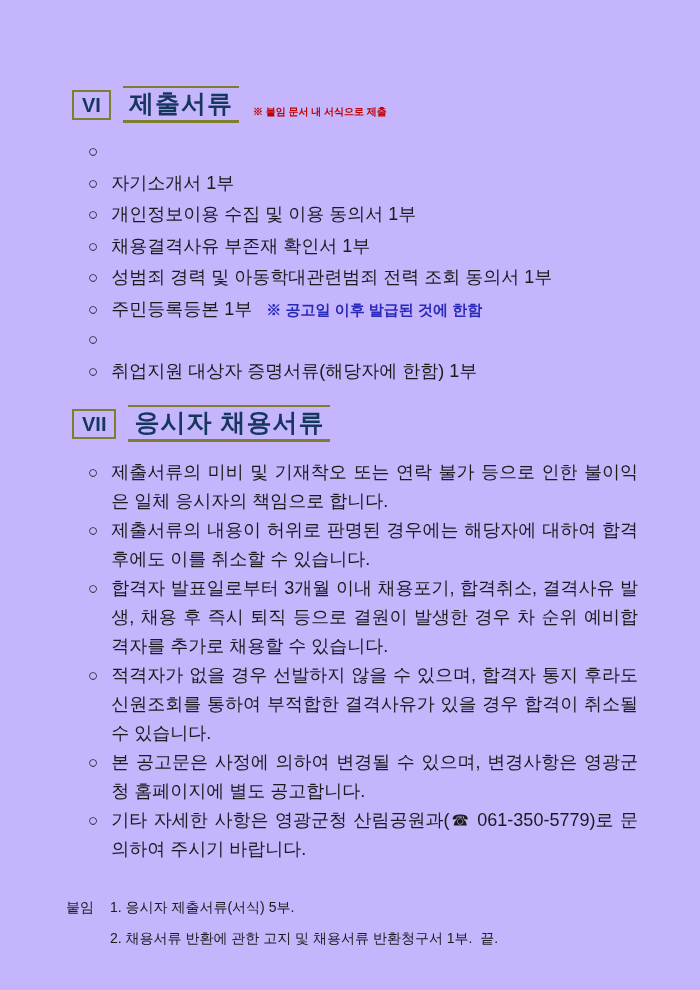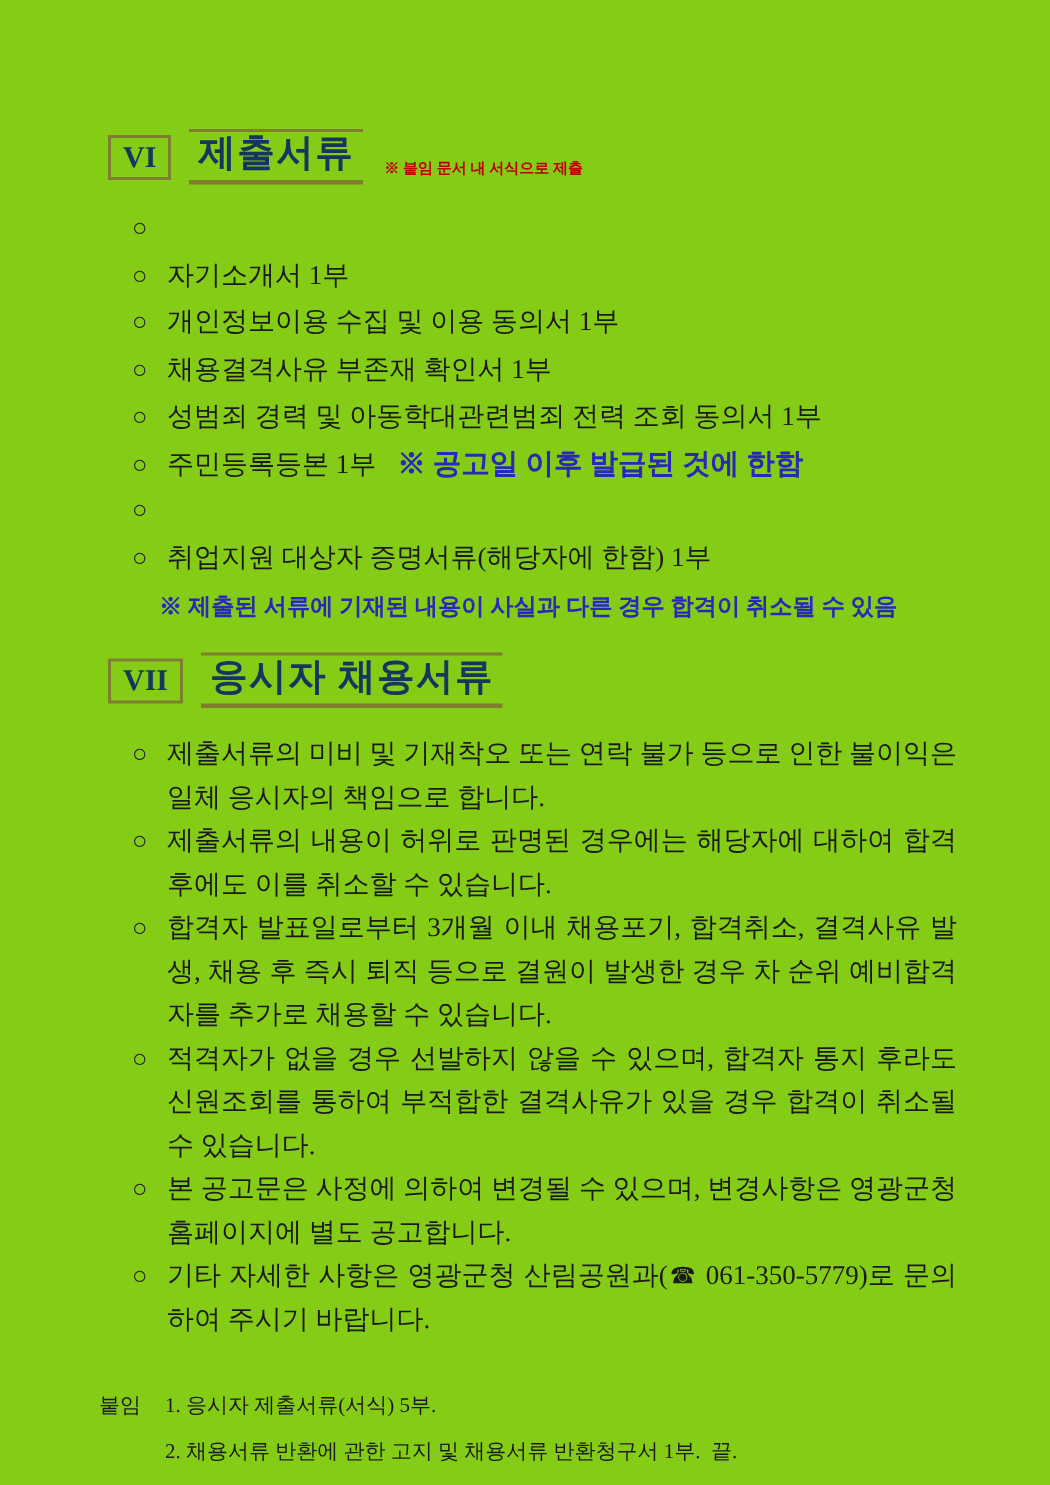--- a/index.html
+++ b/index.html
@@ -1,18 +1,18 @@
 <!DOCTYPE html>
 <html><head>
 <meta charset="utf-8">
 <style>
   html,body{margin:0;padding:0;background:#e8e8e8;}
   .page{
-    width:700px;height:990px;background:#84cc16;margin:0 auto;
-    font-family:Liberation Serif, serif;
+    width:700px;height:990px;background:#c4b5fd;margin:0 auto;
+    font-family:Liberation Sans, sans-serif;
     color:#1b1b1b;box-sizing:border-box;
     padding:86px 62px 0 72px;position:relative;overflow:hidden;
   }
   
   .sec-header{display:flex;align-items:flex-end;margin-bottom:14px;}
   .sec-num{
     border:2px solid #7e7e2e;color:#17365d;font-weight:bold;
     font-size:20px;line-height:26px;padding:0 8px;align-self:center;
   }
   .sec-title{
@@ -21,21 +21,21 @@
     padding:1px 6px 3px;margin-left:12px;letter-spacing:1px;
   }
   .red-note{
     color:#c00000;font-weight:bold;font-size:10px;
     margin-left:14px;padding-bottom:4px;
   }
   
   .doc-list{margin:0 0 6px 16px;}
   .doc-item{display:flex;align-items:baseline;font-size:18px;line-height:30.5px;}
   .bullet{font-size:17px;margin-right:13px;flex:none;}
-  .inline-note{color:#2929b8;font-size:19px;font-weight:bold;margin-left:14px;}
+  .inline-note{color:#2929b8;font-size:15px;font-weight:bold;margin-left:14px;}
   .footnote{
     color:#2929b8;font-size:15.5px;font-weight:bold;
     margin:2px 0 0 34px;line-height:24px;
   }
   
   .para-list{margin:16px 0 0 16px;}
   .para{display:flex;align-items:baseline;font-size:18px;line-height:29px;margin:0;}
   .para .text{text-align:justify;flex:1;}
   
   .attach{display:flex;margin:28px 0 0 -6px;font-size:14px;line-height:31px;}
@@ -80,21 +80,20 @@
     </div>
     <div class="doc-item">
       <span class="bullet">○</span>
     </div>
     <div class="doc-item">
       <span class="bullet">○</span>
       <span>취업지원 대상자 증명서류(해당자에 한함) 1부</span>
     </div>
   </div>
 
-  <div class="footnote">※ 제출된 서류에 기재된 내용이 사실과 다른 경우 합격이 취소될 수 있음</div>
 
   <div class="sec-header" style="margin-top:18px;">
     <span class="sec-num">VII</span>
     <span class="sec-title">응시자 채용서류</span>
   </div>
 
   <div class="para-list">
     <div class="para">
       <span class="bullet">○</span>
       <span class="text">제출서류의 미비 및 기재착오 또는 연락 불가 등으로 인한 불이익은 일체 응시자의 책임으로 합니다.</span>

